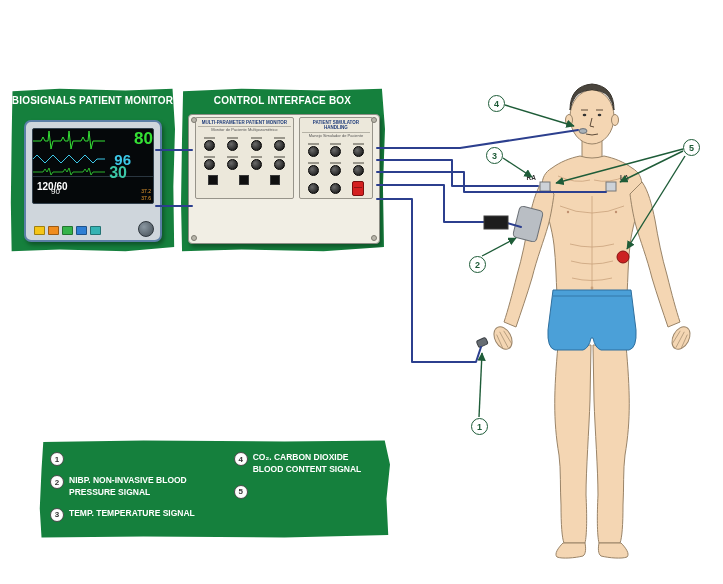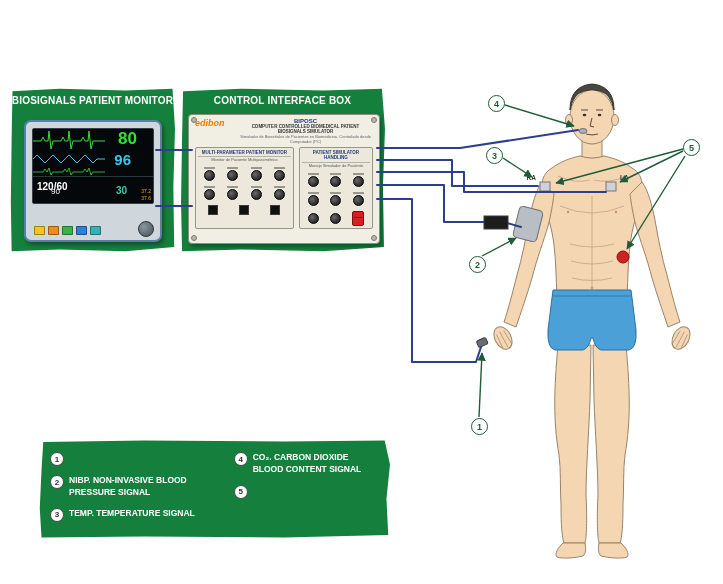--- a/index.html
+++ b/index.html
@@ -9,25 +9,25 @@
   
   .gpanel{position:absolute;background:#15803d;
     clip-path:polygon(1.5% 2%,30% 0.5%,70% 1.5%,98.5% 0.5%,100% 25%,99% 60%,99.5% 97%,70% 99.5%,30% 98.5%,1% 99.5%,0.5% 70%,1% 30%);}
   .ptitle{color:#fff;font-weight:bold;font-size:10px;text-align:center;padding-top:7px;line-height:1.25;letter-spacing:.2px;}
 
   
   .m-device{position:absolute;left:14px;top:32px;width:134px;height:118px;background:#cfd6dc;
     border:2px solid #5b7fa6;border-radius:7px;box-shadow:2px 3px 4px rgba(0,0,0,.35);}
   .m-screen{position:absolute;left:6px;top:6px;width:120px;height:74px;background:#05080a;border:1px solid #33414d;border-radius:2px;}
   .m-divider{position:absolute;left:0;top:47px;width:100%;height:1px;background:#2a3640;}
-  .m-hr{position:absolute;right:16px;top:0px;font-size:17px;font-weight:bold;color:#35e035;}
+  .m-hr{position:absolute;right:0;top:0px;font-size:17px;font-weight:bold;color:#35e035;}
   .m-spo2{position:absolute;right:22px;top:22px;font-size:15px;font-weight:bold;color:#3cc8e8;}
   .m-nibp{position:absolute;left:4px;bottom:11px;font-size:10px;font-weight:bold;color:#fff;}
   .m-map{position:absolute;left:18px;bottom:7px;font-size:8px;color:#fff;}
-  .m-resp{position:absolute;right:26px;bottom:7px;font-size:10px;font-weight:bold;color:#3cc8a8;}
+  .m-resp{position:absolute;right:26px;bottom:21px;font-size:16px;font-weight:bold;color:#3cc8a8;}
   .m-temps{position:absolute;right:2px;bottom:2px;font-size:5px;color:#f0a030;text-align:right;line-height:1.3;}
   .m-btnrow{position:absolute;left:8px;bottom:5px;display:flex;gap:3px;}
   .m-btn{width:9px;height:7px;border-radius:1px;border:1px solid rgba(0,0,0,.35);}
   .m-knob{position:absolute;right:6px;bottom:3px;width:14px;height:14px;border-radius:50%;
     background:radial-gradient(circle at 35% 35%,#8b98a2,#434c54);border:1px solid #2d353c;}
 
   
   .cb-device{position:absolute;left:8px;top:26px;width:190px;height:128px;background:#f1eee4;
     border:1px solid #8d8d85;border-radius:4px;box-shadow:2px 3px 4px rgba(0,0,0,.35);}
   .cb-head{display:flex;align-items:flex-start;padding:3px 6px 1px 6px;gap:5px;}
@@ -106,28 +106,20 @@
     </div>
   </div>
 
   <div class="gpanel" style="left:180px;top:88px;width:205px;height:164px;">
     <div class="ptitle">CONTROL INTERFACE BOX</div>
     <div class="cb-device">
       <div class="screw" style="left:2px;top:2px;"></div>
       <div class="screw" style="right:2px;top:2px;"></div>
       <div class="screw" style="left:2px;bottom:2px;"></div>
       <div class="screw" style="right:2px;bottom:2px;"></div>
-      <div class="cb-head">
-        <div class="cb-brand">edibon</div>
-        <div class="cb-titles">
-          <div class="cb-model">BIPOSC</div>
-          <div class="cb-t1">COMPUTER CONTROLLED BIOMEDICAL PATIENT BIOSIGNALS SIMULATOR</div>
-          <div class="cb-t2">Simulador de Bioseñales de Pacientes en Biomedicina, Controlado desde Computador (PC)</div>
-        </div>
-      </div>
       <div class="cb-sections">
         <div class="cb-box left">
           <div class="cb-bhead">MULTI-PARAMETER PATIENT MONITOR</div>
           <div class="cb-bsub">Monitor de Paciente Multiparamétrico</div>
           <div class="krow">
             <div class="kunit">
                 <div class="klabel"></div>
                 <div class="knob"></div>
               </div>
             <div class="kunit">

